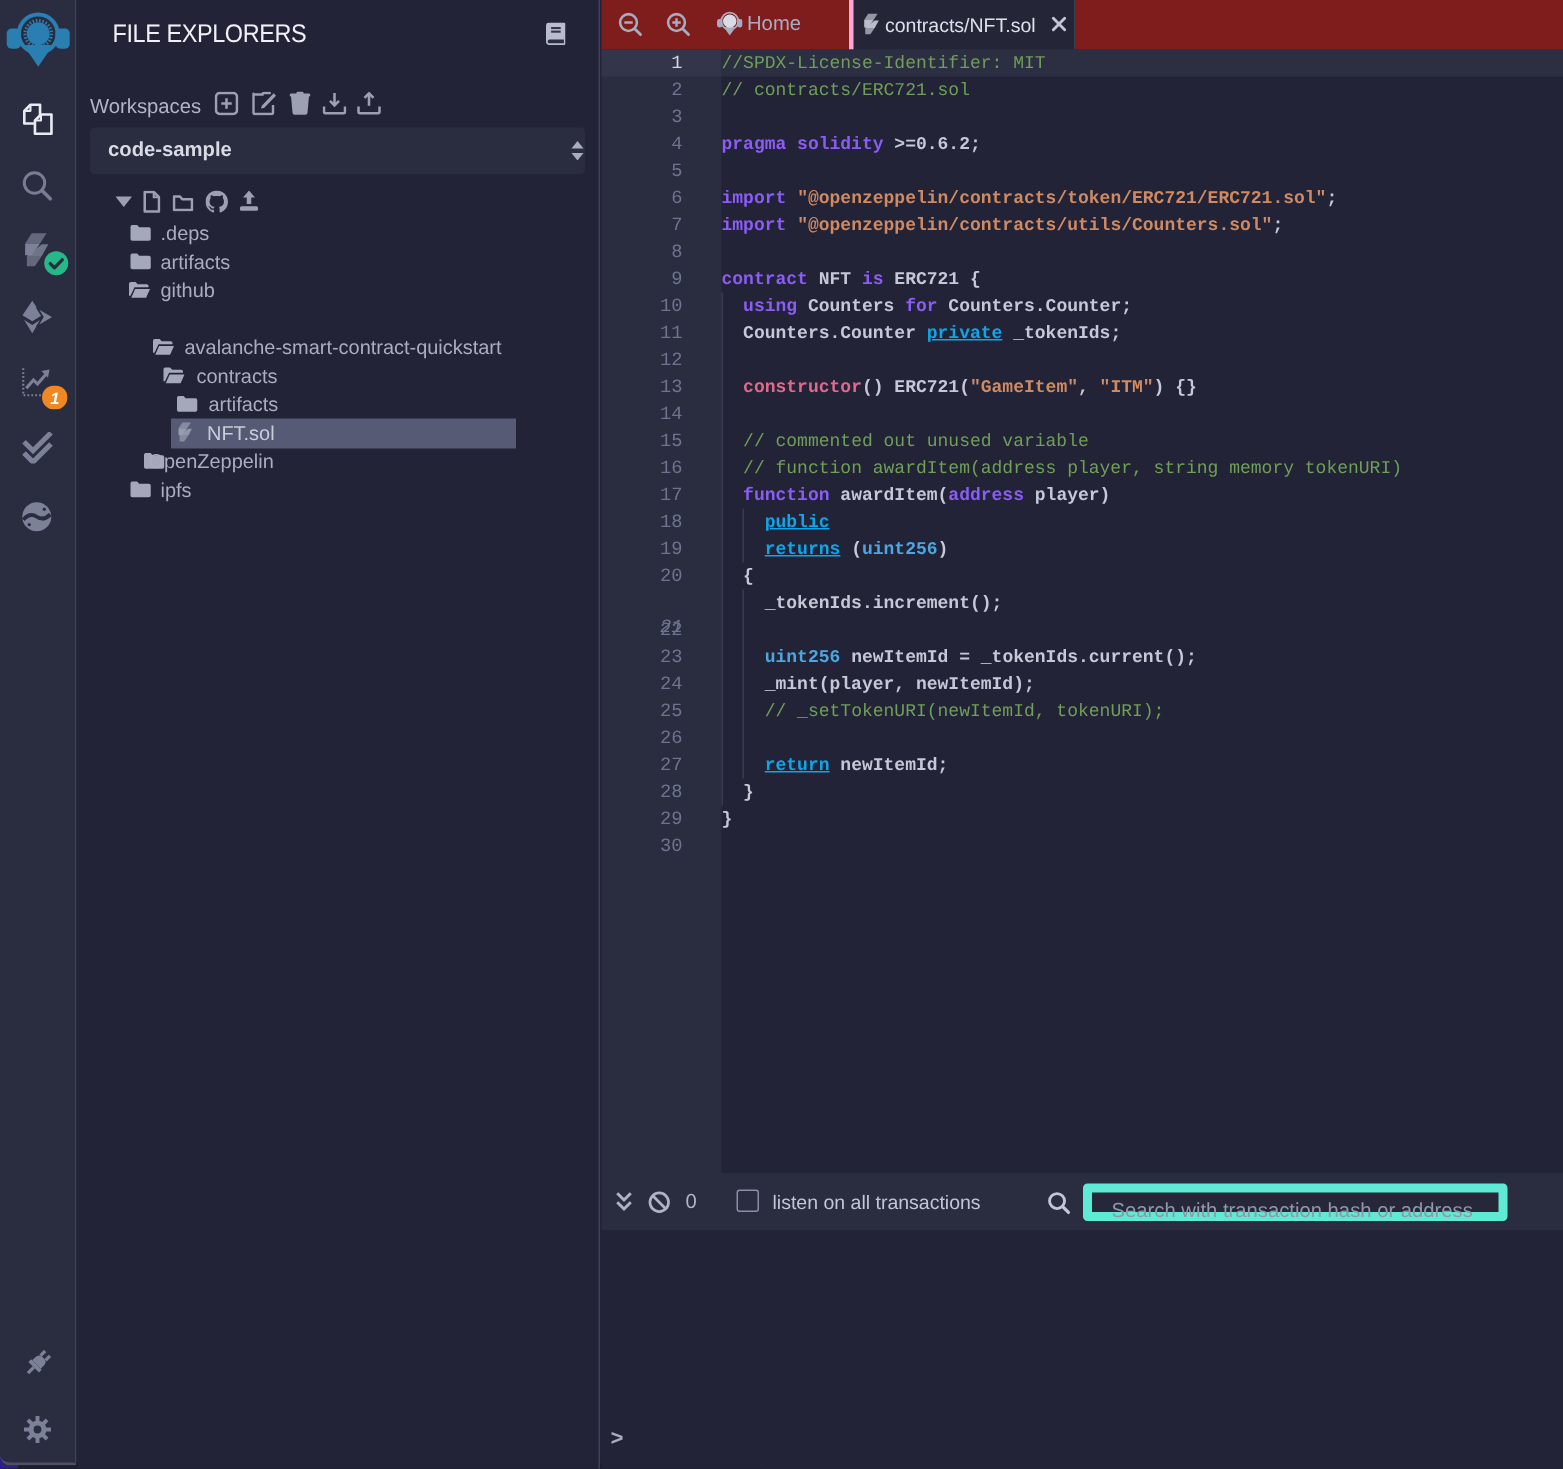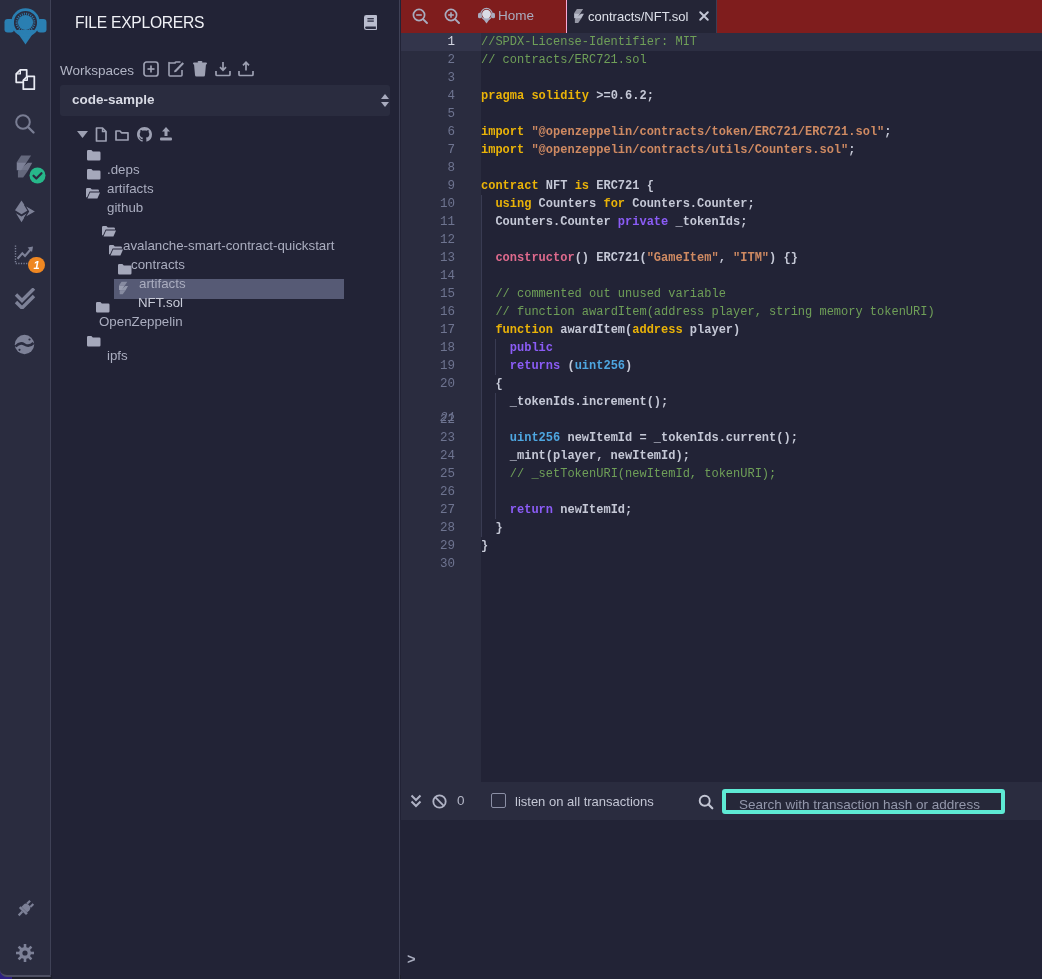--- a/index.html
+++ b/index.html
@@ -25,58 +25,58 @@
     color:#f0f1f6; font-weight:500; letter-spacing:-.3px; transform:scaleX(.92);
     transform-origin:left center; }
   #ws-label { position:absolute; left:8px; top:63px; font-size:13.5px; color:#b2b5c5; }
   #ws-dd { position:absolute; left:8px; top:85px; width:330px; height:31px;
     background:#2a2c3f; border-radius:3px; }
   #ws-dd .txt { position:absolute; left:12px; top:7px; font-size:13.5px;
     font-weight:700; color:#d8dae4; }
   
   .trow { position:absolute; left:0; width:348px; height:19px; font-size:13.3px;
     color:#aaadbf; }
-  .trow span.t { position:absolute; top:2px;margin-top:14px; }
+  .trow span.t { position:absolute; top:2px; }
   .selrow { position:absolute; left:62px; top:279px; width:230px; height:20px;
     background:#565a75; }
   
   #tabbar { position:absolute; left:401px; top:0; width:641px; height:33px;
     background:#7f1d1d; }
   #activetab { position:absolute; left:566px; top:0; width:151px; height:33px;
-    background:#242536; border-left:1px solid #f9a8d4; border-right:1px solid #3c3e54; }
+    background:#242536; border-left:3px solid #f9a8d4; border-right:1px solid #3c3e54; }
   #gutter { position:absolute; left:401px; top:33px; width:80px; height:749px;
     background:#2a2c3f; }
   .lnum { position:absolute; right:26px; width:40px; text-align:right;
     font-family:"Liberation Mono", monospace; font-size:12.5px; color:#6e7490;
     height:18px; line-height:18px; }
   #curline { position:absolute; left:481px; top:33px; width:561px; height:18px;
     background:#2c2e42; }
   #code { position:absolute; left:481px; top:33px; font-family:"Liberation Mono", monospace;
     font-size:12px; line-height:18px; color:#c5c8d6; white-space:pre;
     font-weight:700; }
   .cm { color:#6f9f58; font-weight:400; } 
-  .kw { color:#eab308; } 
+  .kw { color:#8b5cf6; } 
   .ty { color:#4ea6e0; } 
-  .gr { color:#8b5cf6; } 
+  .gr { color:#0ea5e9;text-decoration:underline; } 
   .pk { color:#df6a8d; } 
   .st { color:#cf8a62; } 
   .guide { position:absolute; width:1px; background:#393b52; }
   
   #termbar { position:absolute; left:401px; top:782px; width:641px; height:38px;
     background:#2a2c3f; }
   #termbody { position:absolute; left:401px; top:820px; width:641px; height:159px;
     background:#222336; }
   #prompt { position:absolute; left:407px; top:952px; font-family:"Liberation Mono", monospace;
     font-size:14.5px; font-weight:700; color:#a9adbf; }
   #listenlbl { position:absolute; left:515px; top:794px; font-size:13px; color:#c3c6d4; }
   #zero { position:absolute; left:457px; top:793px; font-size:13.5px; color:#b2b5c5; }
   #chkbox { position:absolute; left:491px; top:793px; width:15px; height:15px;
     border:1px solid #8b8fa5; border-radius:2px; background:#2a2c3f; }
   #searchbox { position:absolute; left:722px; top:789px; width:283px; height:25px;
-    background:#262839; border:4px solid #5eead4; border-radius:3px; }
+    background:#262839; border:6px solid #5eead4; border-radius:3px; }
   #searchbox .ph { position:absolute; left:13px; top:4px; font-size:13.5px; color:#9397ab; }
 </style>
 </head>
 <body>
 <svg width="0" height="0" style="position:absolute;">
   <defs>
     <g id="fclosed">
       <path d="M0 2.2 Q0 1 1.2 1 L4.4 1 L5.8 2.5 L12.3 2.5 Q13.5 2.5 13.5 3.7 L13.5 10.3 Q13.5 11.5 12.3 11.5 L1.2 11.5 Q0 11.5 0 10.3 Z" fill="#a5a8bb"></path>
     </g>
     <g id="fopen">
@@ -291,21 +291,21 @@
         </g>
       </svg>
       <span class="t" style="left:86px;color:#c9ccd9;">NFT.sol</span>
     </div>
   <div class="trow" style="top:298px;">
       <svg class="fc" style="left:44px;">
         <use href="#fclosed"></use>
       </svg>
       <span class="t" style="left:47px;">OpenZeppelin</span>
     </div>
-  <div class="trow" style="top:332px;text-align:right;">
+  <div class="trow" style="top:317px;text-align:right;">
       <svg class="fc" style="left:35px;">
         <use href="#fclosed"></use>
       </svg>
       <span class="t" style="left:55px;">ipfs</span>
     </div>
 </div>
 <div id="editor">
 </div>
 <div id="tabbar">
   <svg class="ic" style="left:10px;top:7px;" width="18" height="18" viewBox="0 0 18 18">

